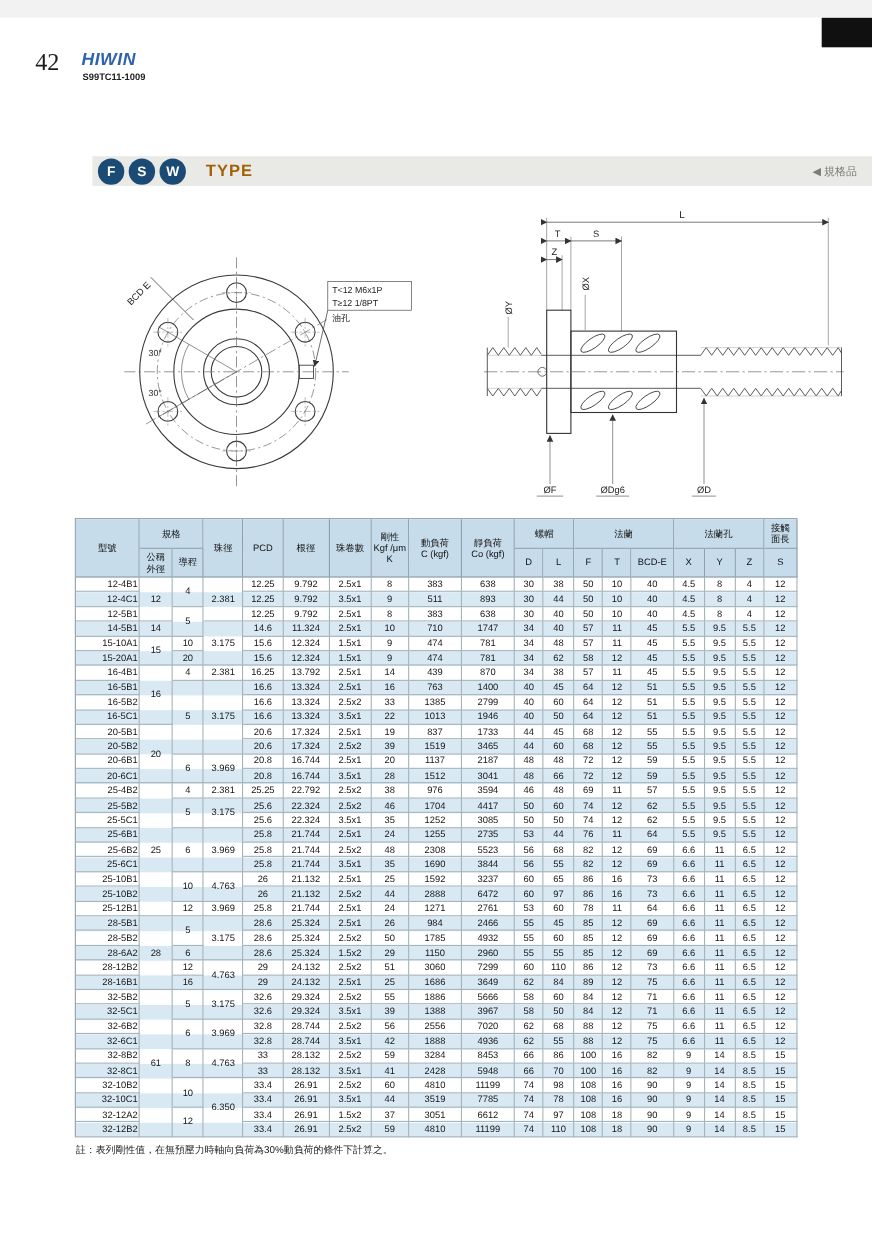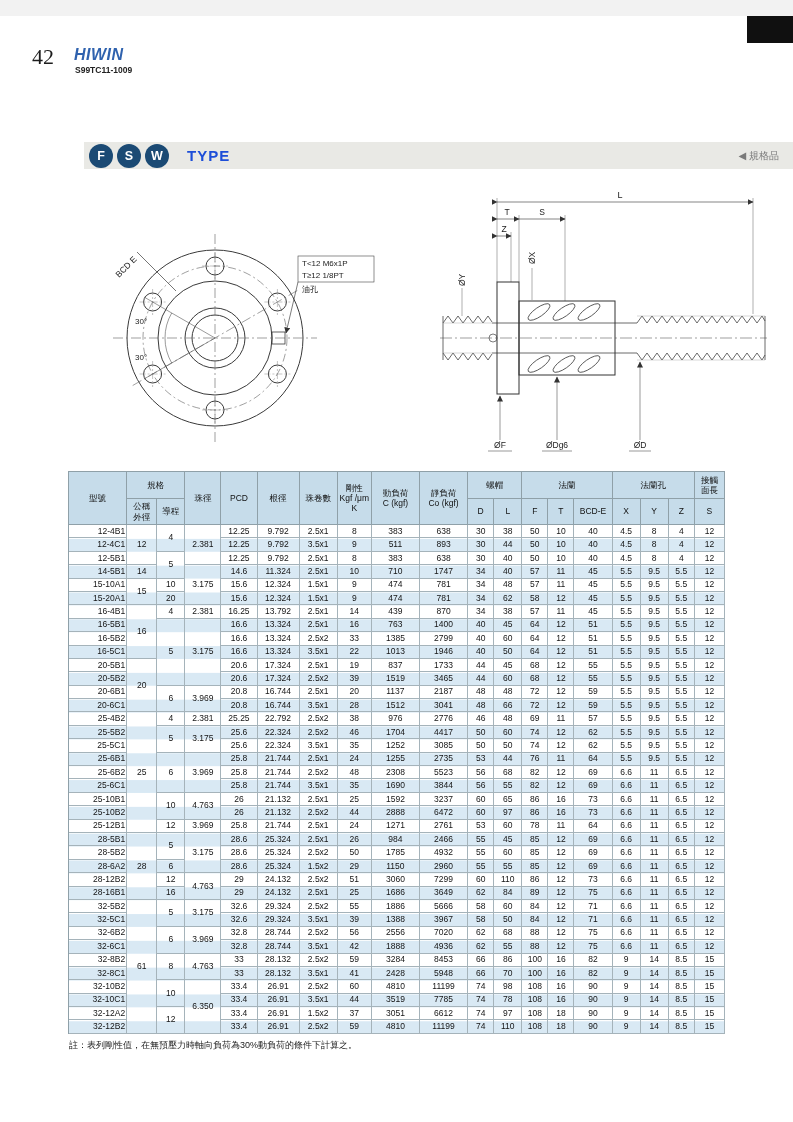--- a/index.html
+++ b/index.html
@@ -10,21 +10,21 @@
   
   .corner-tab{position:absolute;top:0;right:0;width:46px;height:27px;background:#101010;}
   
   .page-num{position:absolute;left:32px;top:28px;font-family:"Liberation Serif","DejaVu Serif",serif;font-size:22px;color:#1c1c1c;}
   .brand{position:absolute;left:74px;top:30px;color:#2f62ae;font-style:italic;font-weight:bold;font-size:16px;letter-spacing:.5px;}
   .doc-code{position:absolute;left:75px;top:49px;font-size:8.5px;font-weight:bold;color:#222;}
   
   .section-bar{position:absolute;left:84px;top:126px;width:709px;height:27px;background:#e9e9e5;display:flex;align-items:center;}
   .badges{display:flex;gap:4px;margin-left:5px;}
   .badge{width:24px;height:24px;border-radius:50%;background:#1b4a74;color:#fff;font-weight:bold;font-size:12.5px;display:flex;align-items:center;justify-content:center;}
-  .type-title{margin-left:18px;font-size:15px;font-weight:bold;letter-spacing:1px;color:#1d4ed8;}
+  .type-title{margin-left:18px;font-size:15px;font-weight:bold;letter-spacing:1px;color:#a16207;}
   .spec-tag{margin-left:auto;margin-right:14px;font-size:10px;color:#7a7a7a;}
   
   .drawings{position:absolute;left:55px;top:170px;width:725px;height:290px;}
   .drawings svg text{font-family:"Liberation Sans","DejaVu Sans",sans-serif;fill:#222;}
   
   .watermark{
     position:absolute;left:0;top:506px;width:100%;text-align:center;z-index:3;pointer-events:none;
     font-size:62px;font-weight:bold;letter-spacing:4px;line-height:1;color:#8a8a8a;opacity:.34;white-space:nowrap;
   }
   
@@ -536,21 +536,21 @@
           <tr>
             <td class="c-model">25-4B2</td>
             <td rowspan="9">25</td>
             <td>4</td>
             <td>2.381</td>
             <td>25.25</td>
             <td>22.792</td>
             <td>2.5x2</td>
             <td>38</td>
             <td>976</td>
-            <td>2776</td>
+            <td>3594</td>
             <td>46</td>
             <td>48</td>
             <td>69</td>
             <td>11</td>
             <td>57</td>
             <td>5.5</td>
             <td>9.5</td>
             <td>5.5</td>
             <td>12</td>
           </tr>

